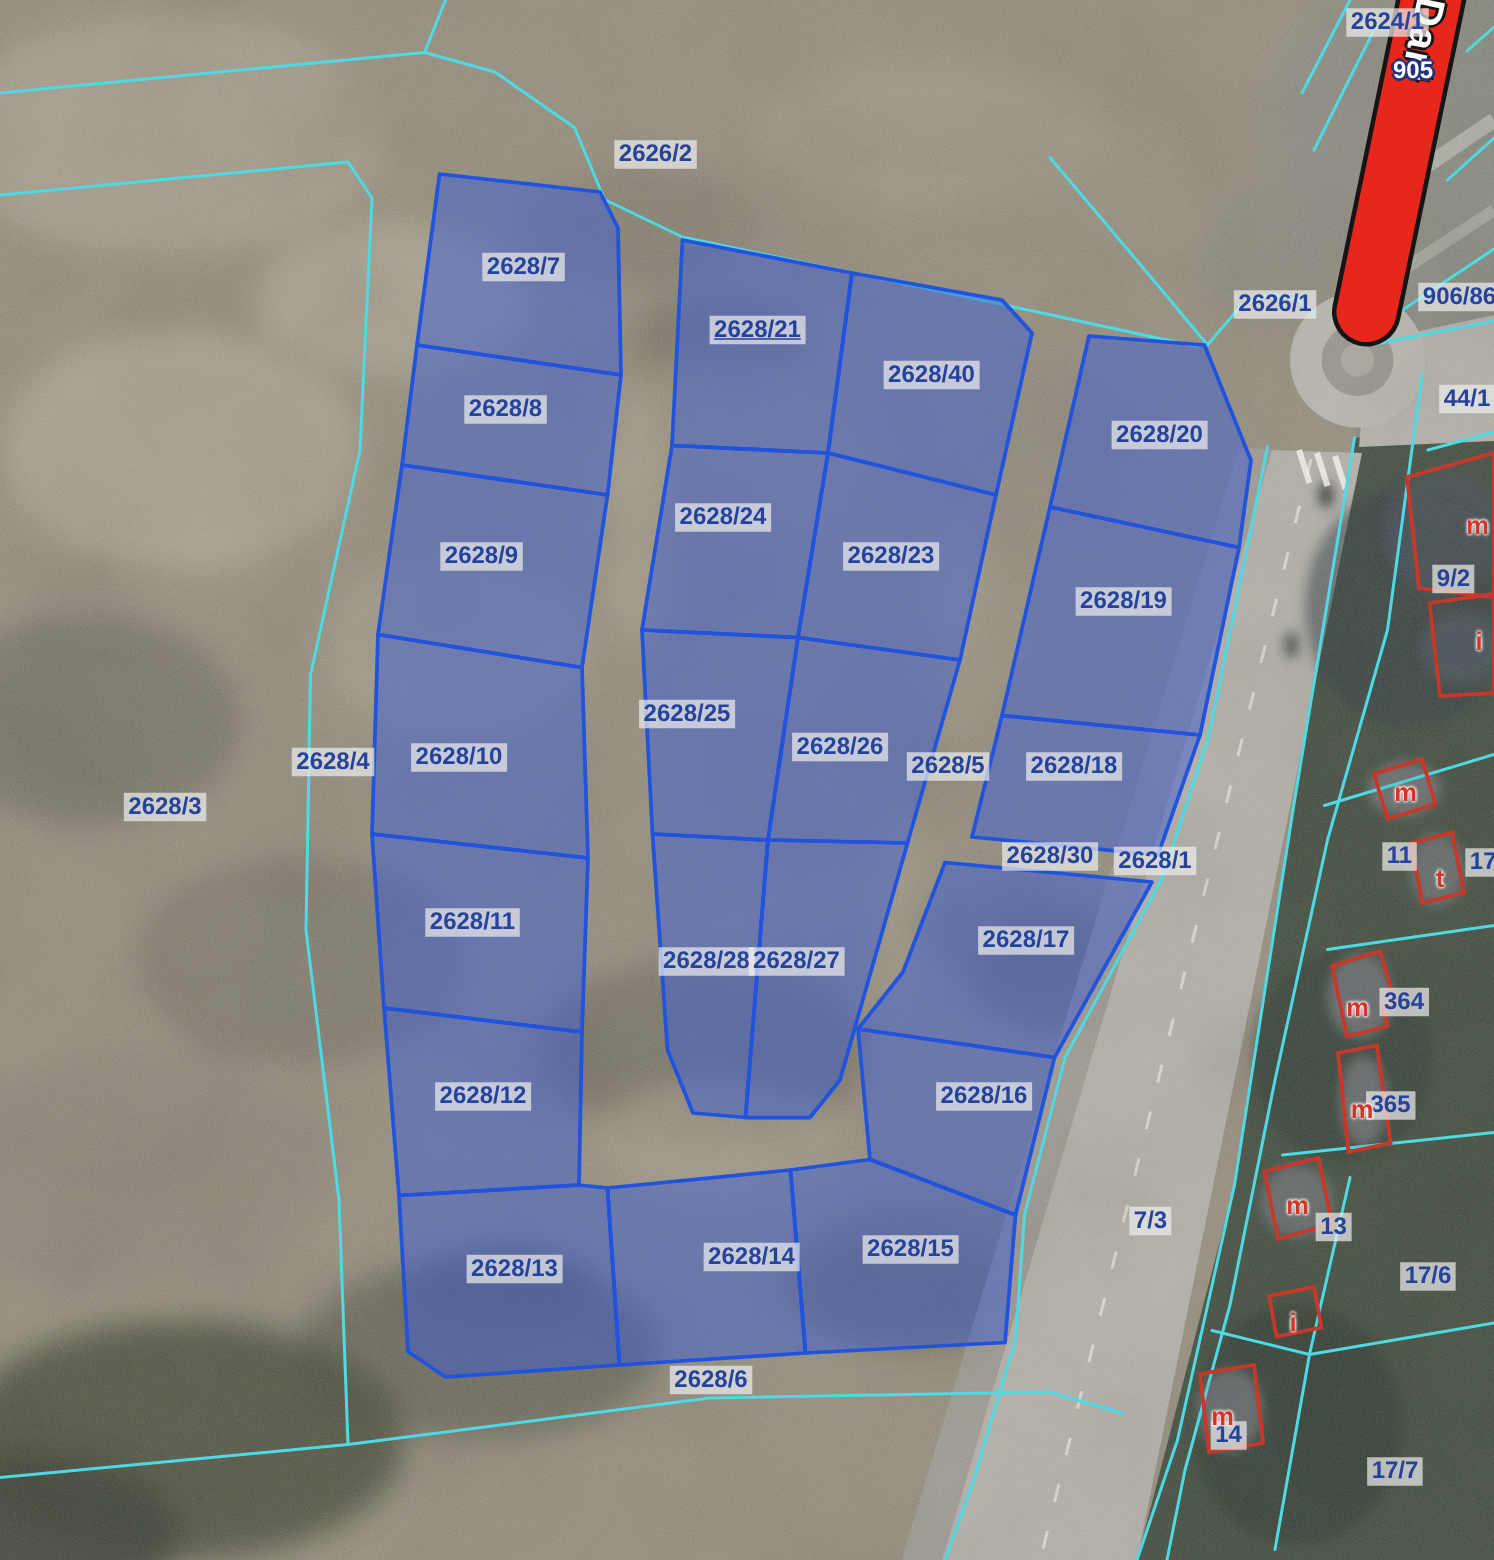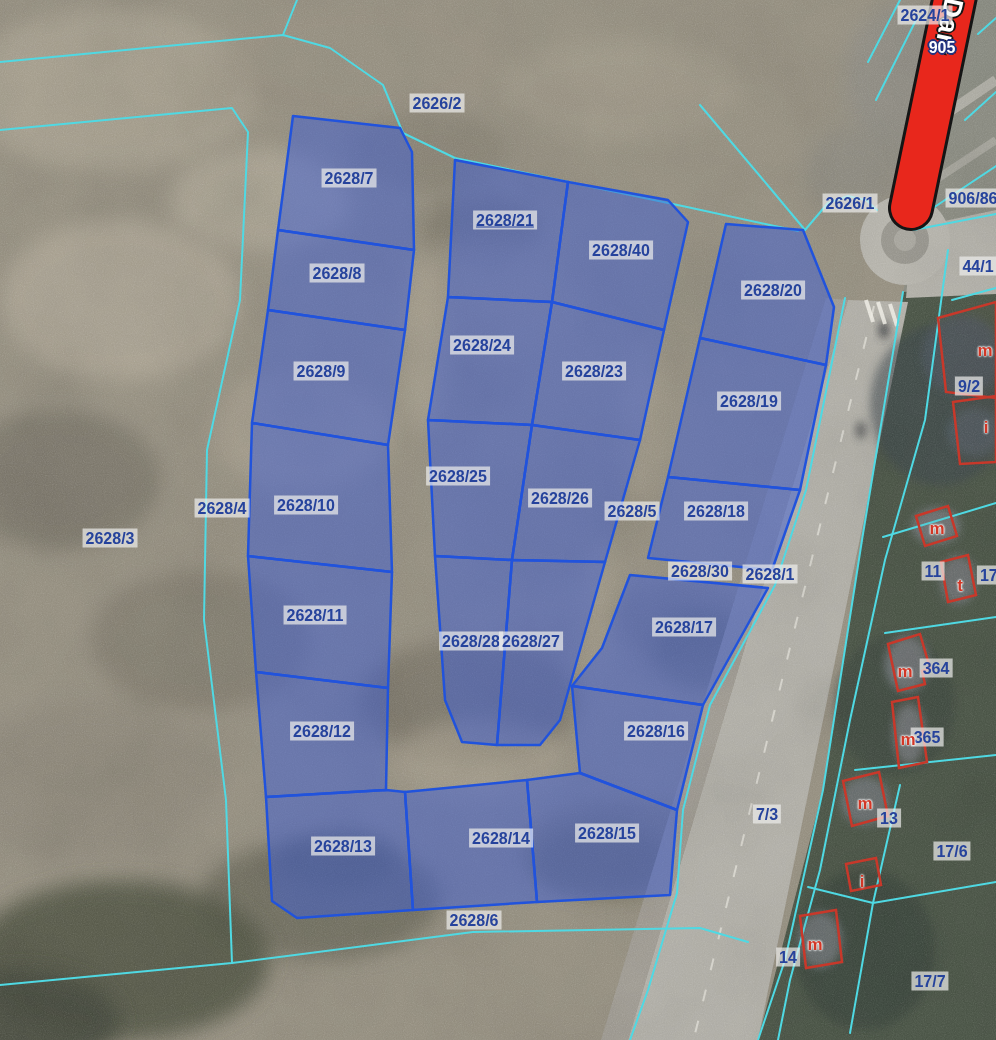--- a/index.html
+++ b/index.html
@@ -211,21 +211,21 @@
       <div class="lbl p" style="left: 933px; top: 551px; margin-top: 20px;">11</div>
       <div class="lbl p" style="left: 991px; top: 575px;">17/</div>
       <div class="lbl p" style="left: 700px; top: 571px;">2628/30</div>
       <div class="lbl p" style="left: 770px; top: 574px;">2628/1</div>
       <div class="lbl p" style="left: 936px; top: 668px;">364</div>
       <div class="lbl p" style="left: 927px; top: 737px;">365</div>
       <div class="lbl p" style="left: 767px; top: 814px;">7/3</div>
       <div class="lbl p" style="left: 850px; top: 818px; margin-left: 39px;">13</div>
       <div class="lbl p" style="left: 952px; top: 851px;">17/6</div>
       <div class="lbl p" style="left: 474px; top: 920px;">2628/6</div>
-      <div class="lbl p" style="left: 788px; top: 957px;">14</div>
+      <div class="lbl p" style="left: 819px; top: 957px;">14</div>
       <div class="lbl p" style="left: 930px; top: 981px;">17/7</div>
       <div class="lbl r" style="left: 985px; top: 351px;">m</div>
       <div class="lbl r" style="left: 986px; top: 428px;">i</div>
       <div class="lbl r" style="left: 937px; top: 529px;">m</div>
       <div class="lbl r" style="left: 960px; top: 586px;">t</div>
       <div class="lbl r" style="left: 905px; top: 672px;">m</div>
       <div class="lbl r" style="left: 908px; top: 740px;">m</div>
       <div class="lbl r" style="left: 865px; top: 804px;">m</div>
       <div class="lbl r" style="left: 862px; top: 882px;">i</div>
       <div class="lbl r" style="left: 815px; top: 945px;">m</div>

